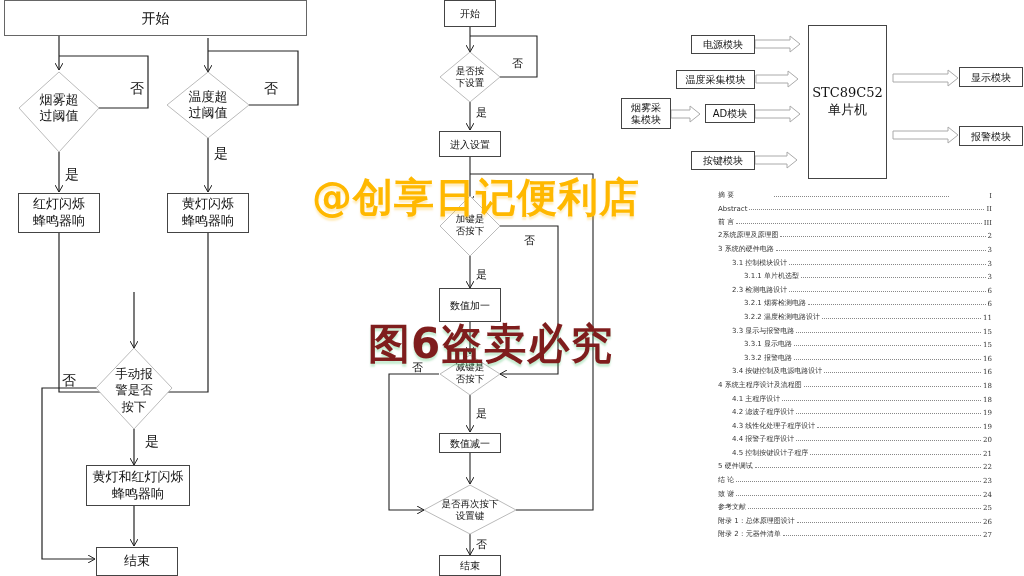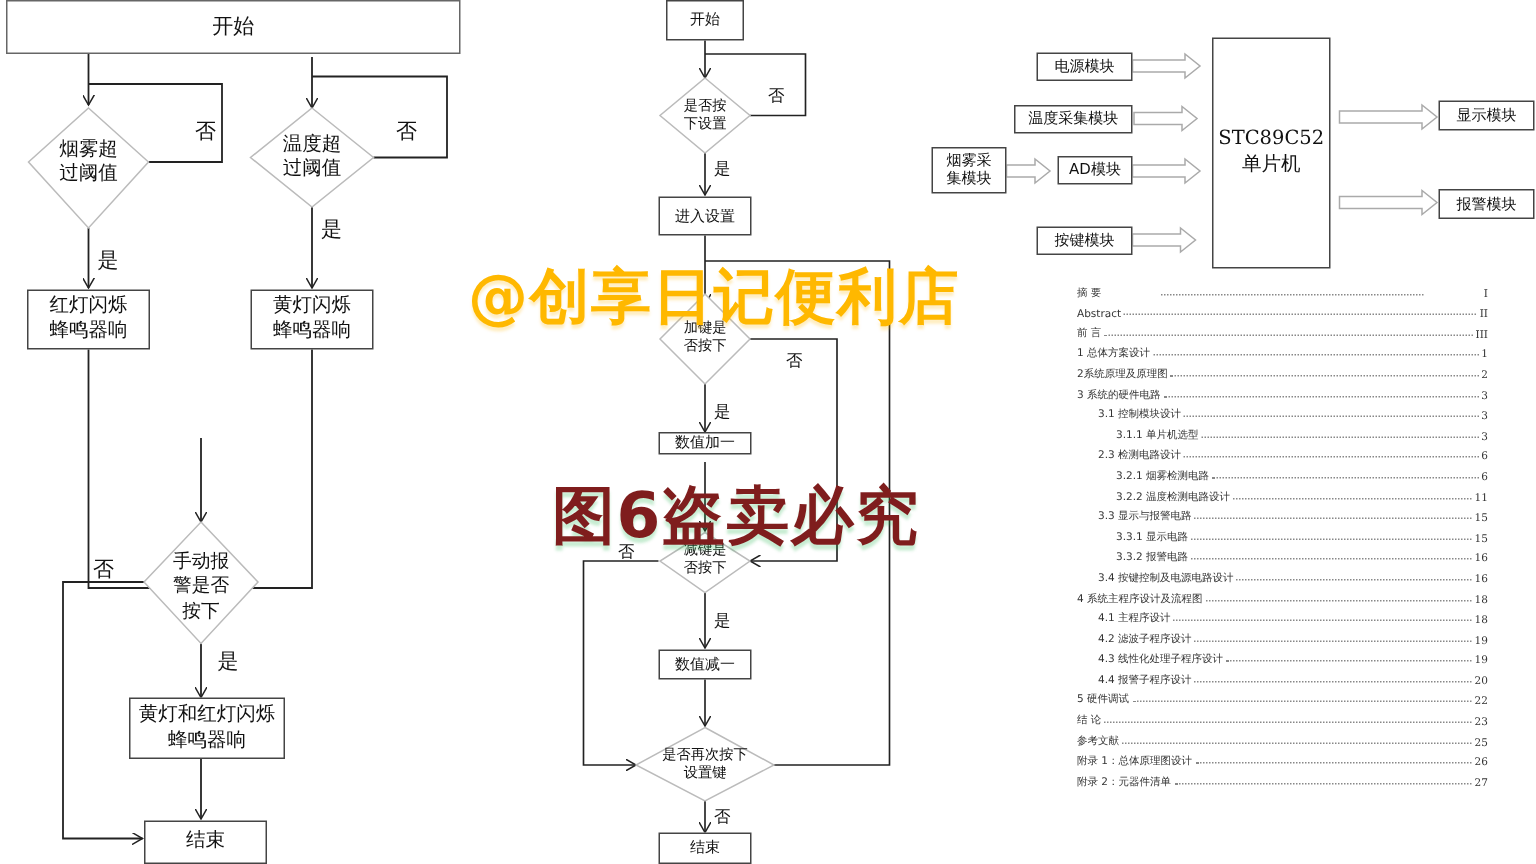--- a/index.html
+++ b/index.html
@@ -118,21 +118,21 @@
 下设置</div>
 <div class="lbl" style="left:512px;top:57px;font-size:11px;">否</div>
 <div class="lbl" style="left:476px;top:106px;font-size:11px;">是</div>
 <div class="box" style="left:439px;top:131px;width:62px;height:26px;font-size:10px;">
   <span>进入设置</span>
 </div>
 <div class="lbl" style="left:448px;top:213px;width:44px;font-size:9.5px;">加键是
 否按下</div>
 <div class="lbl" style="left:524px;top:234px;font-size:11px;">否</div>
 <div class="lbl" style="left:476px;top:268px;font-size:11px;">是</div>
-<div class="box" style="left:439px;top:288px;width:62px;height:15px;font-size:10px;">
+<div class="box" style="left:439px;top:288px;width:62px;height:34px;font-size:10px;">
   <span>数值加一</span>
 </div>
 <div class="lbl" style="left:448px;top:361px;width:44px;font-size:9.5px;">减键是
 否按下</div>
 <div class="lbl" style="left:412px;top:361px;font-size:11px;">否</div>
 <div class="lbl" style="left:476px;top:407px;font-size:11px;">是</div>
 <div class="box" style="left:439px;top:433px;width:62px;height:20px;font-size:10px;">
   <span>数值减一</span>
 </div>
 <div class="lbl" style="left:430px;top:498px;width:80px;font-size:9.5px;">是否再次按下
@@ -179,25 +179,20 @@
       <span class="toc-title">Abstract</span>
       <span class="toc-dots"></span>
       <span class="toc-page">II</span>
     </div>
     <div class="toc-row" style="padding-left: 0px;">
       <span class="toc-title">前  言</span>
       <span class="toc-dots"></span>
       <span class="toc-page">III</span>
     </div>
     <div class="toc-row" style="padding-left: 0px;">
-      <span class="toc-title">1 总体方案设计</span>
-      <span class="toc-dots"></span>
-      <span class="toc-page">1</span>
-    </div>
-    <div class="toc-row" style="padding-left: 0px;">
       <span class="toc-title">2系统原理及原理图</span>
       <span class="toc-dots"></span>
       <span class="toc-page">2</span>
     </div>
     <div class="toc-row" style="padding-left: 0px;">
       <span class="toc-title">3 系统的硬件电路</span>
       <span class="toc-dots"></span>
       <span class="toc-page">3</span>
     </div>
     <div class="toc-row" style="padding-left: 14px;">
@@ -262,32 +257,42 @@
     </div>
     <div class="toc-row" style="padding-left: 14px;">
       <span class="toc-title">4.3 线性化处理子程序设计</span>
       <span class="toc-dots"></span>
       <span class="toc-page">19</span>
     </div>
     <div class="toc-row" style="padding-left: 14px;">
       <span class="toc-title">4.4 报警子程序设计</span>
       <span class="toc-dots"></span>
       <span class="toc-page">20</span>
+    </div>
+    <div class="toc-row" style="padding-left: 14px;">
+      <span class="toc-title">4.5 控制按键设计子程序</span>
+      <span class="toc-dots"></span>
+      <span class="toc-page">21</span>
     </div>
     <div class="toc-row" style="padding-left: 0px;">
       <span class="toc-title">5 硬件调试</span>
       <span class="toc-dots"></span>
       <span class="toc-page">22</span>
     </div>
     <div class="toc-row" style="padding-left: 0px; align-items: flex-end;">
       <span class="toc-title">结  论</span>
       <span class="toc-dots"></span>
       <span class="toc-page">23</span>
     </div>
     <div class="toc-row" style="padding-left: 0px;">
+      <span class="toc-title">致  谢</span>
+      <span class="toc-dots"></span>
+      <span class="toc-page">24</span>
+    </div>
+    <div class="toc-row" style="padding-left: 0px;">
       <span class="toc-title">参考文献</span>
       <span class="toc-dots"></span>
       <span class="toc-page">25</span>
     </div>
     <div class="toc-row" style="padding-left: 0px;">
       <span class="toc-title">附录 1：总体原理图设计</span>
       <span class="toc-dots"></span>
       <span class="toc-page">26</span>
     </div>
     <div class="toc-row" style="padding-left: 0px;">

